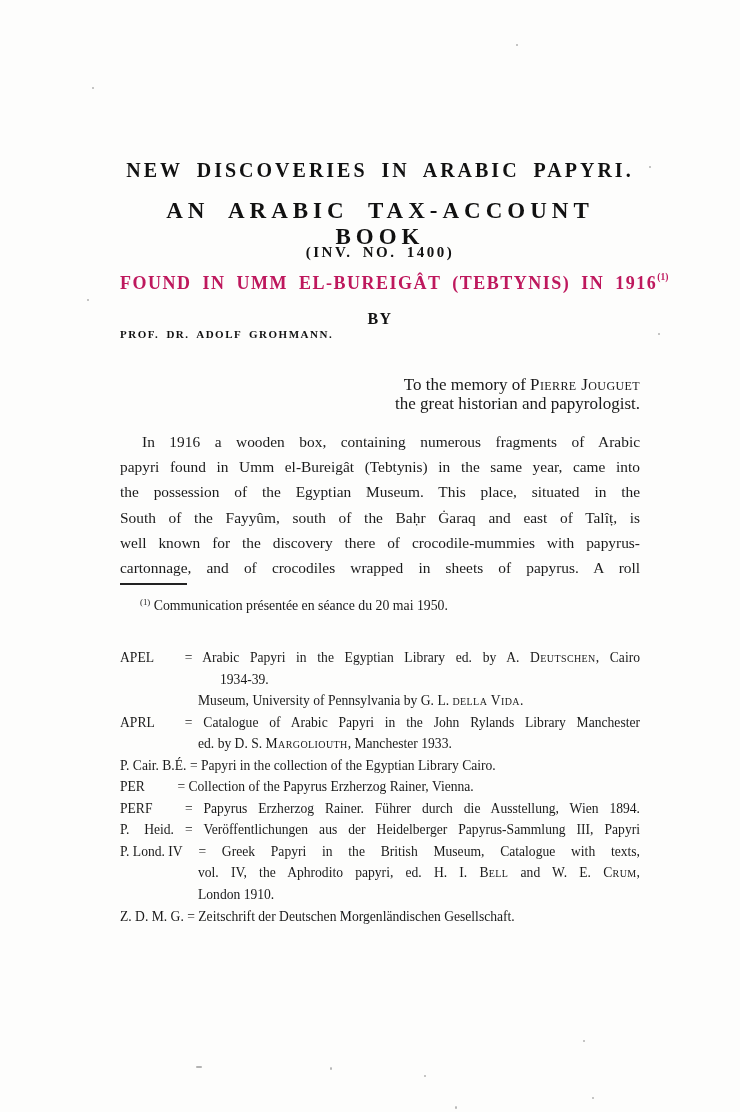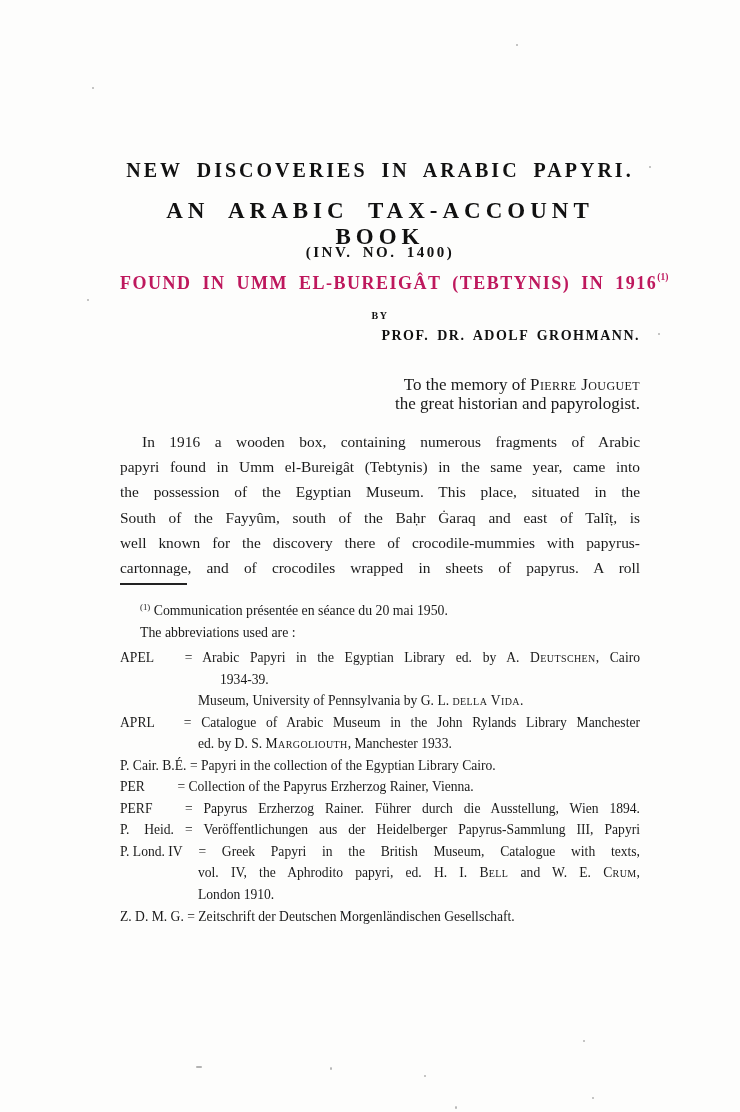--- a/index.html
+++ b/index.html
@@ -7,34 +7,34 @@
         font-family:"Liberation Serif","DejaVu Serif",serif;color:#1a1a1a;}
   .col{position:absolute;left:75px;top:0;width:520px;height:100%;margin-left:45px;}
   .col > div{position:absolute;width:100%;}
 
   
   .t1{top:159px;text-align:center;font-size:20px;font-weight:bold;letter-spacing:3px;word-spacing:6px;color:#111;}
   .t2{top:198px;text-align:center;font-size:23px;font-weight:bold;letter-spacing:5px;word-spacing:9px;color:#111;}
   .t3{top:244px;text-align:center;font-size:15px;font-weight:bold;letter-spacing:2.5px;word-spacing:4px;color:#111;}
   .t4{top:272px;text-align:center;font-size:18px;font-weight:bold;letter-spacing:1.5px;word-spacing:5px;color:#be185d;white-space:nowrap;}
   .t4 sup{font-size:9.5px;letter-spacing:0;vertical-align:9px;}
-  .by{top:310px;text-align:center;font-size:10px;font-weight:bold;letter-spacing:1.5px;color:#111;}
-  .author{top:328px;text-align:right;font-size:14px;font-weight:bold;letter-spacing:1.5px;word-spacing:3px;color:#111;}
+  .by{top:310px;text-align:center;font-size:16px;font-weight:bold;letter-spacing:1.5px;color:#111;}
+  .author{top:328px;text-align:left;font-size:11px;font-weight:bold;letter-spacing:1.5px;word-spacing:3px;color:#111;}
 
   
   .dedication{top:376px;text-align:right;font-size:17px;line-height:18.5px;}
 
   
   .paragraph{top:429px;font-size:15.4px;line-height:25.2px;}
   .pline{text-align:justify;text-align-last:justify;white-space:nowrap0;}
   .pline.indent{padding-left:22px;box-sizing:border-box;}
 
   
   .rule{top:583px;left:0;width:67px !important;height:1.6px;background:#222;}
-  .footnote{top:593px;font-size:13.8px;line-height:28px;text-indent:20px;}
+  .footnote{top:593px;font-size:13.8px;line-height:19px;text-indent:20px;}
   .footnote sup{font-size:8.8px;vertical-align:5px;letter-spacing:0;}
   .intro{top:625px;font-size:13.8px;text-indent:20px;}
 
   .abbr-list{top:647px;font-size:13.6px;line-height:21.55px;}
   .abbr-line{width:100%;box-sizing:border-box;}
   .abbr-line.j{text-align:justify;text-align-last:justify;}
   .abbr-line.cont{padding-left:78px;}
   .abbr-line.cont.wide{padding-left:100px;}
   .abbr-label{display:inline-block;min-width:54px;}
   .sc{font-variant:small-caps;letter-spacing:.4px;}
@@ -67,32 +67,31 @@
       <div class="pline j">the possession of the Egyptian Museum. This place, situated in the</div>
       <div class="pline j">South of the Fayyûm, south of the Baḥr Ġaraq and east of Talîṭ, is</div>
       <div class="pline j">well known for the discovery there of crocodile-mummies with papyrus-</div>
       <div class="pline j">cartonnage, and of crocodiles wrapped in sheets of papyrus. A roll</div>
     </div>
 
     <div class="rule"></div>
 
     <div class="footnote"><sup>(1)</sup> <span>Communication présentée en séance du 20 mai 1950.</span></div>
 
-    <div class="intro">The abbreviations used are :</div>
 
     <div class="abbr-list">
         <div class="abbr-entry">
           <div class="abbr-line j"><span class="abbr-label">APEL</span> <span>= Arabic Papyri in the Egyptian Library ed. by A. </span><span class="sc">Deutschen</span><span>, Cairo</span></div>
           <div class="abbr-line cont wide"><span>1934-39.</span></div>
         </div>
         <div class="abbr-entry">
           <div class="abbr-line cont"><span>Museum, University of Pennsylvania by G. L. </span><span class="sc">della Vida</span><span>.</span></div>
         </div>
         <div class="abbr-entry">
-          <div class="abbr-line j"><span class="abbr-label">APRL</span> <span>= Catalogue of Arabic Museum in the John Rylands Library Manchester</span></div>
+          <div class="abbr-line j"><span class="abbr-label">APRL</span> <span>= Catalogue of Arabic Papyri in the John Rylands Library Manchester</span></div>
           <div class="abbr-line cont"><span>ed. by D. S. </span><span class="sc">Margoliouth</span><span>, Manchester 1933.</span></div>
         </div>
         <div class="abbr-entry">
           <div class="abbr-line"><span class="abbr-label">P. Cair. B.É.</span> <span>= Papyri in the collection of the Egyptian Library Cairo.</span></div>
         </div>
         <div class="abbr-entry">
           <div class="abbr-line"><span class="abbr-label">PER</span> <span>= Collection of the Papyrus Erzherzog Rainer, Vienna.</span></div>
         </div>
         <div class="abbr-entry">
           <div class="abbr-line j"><span class="abbr-label">PERF</span> <span>= Papyrus Erzherzog Rainer. Führer durch die Ausstellung, Wien 1894.</span></div>

